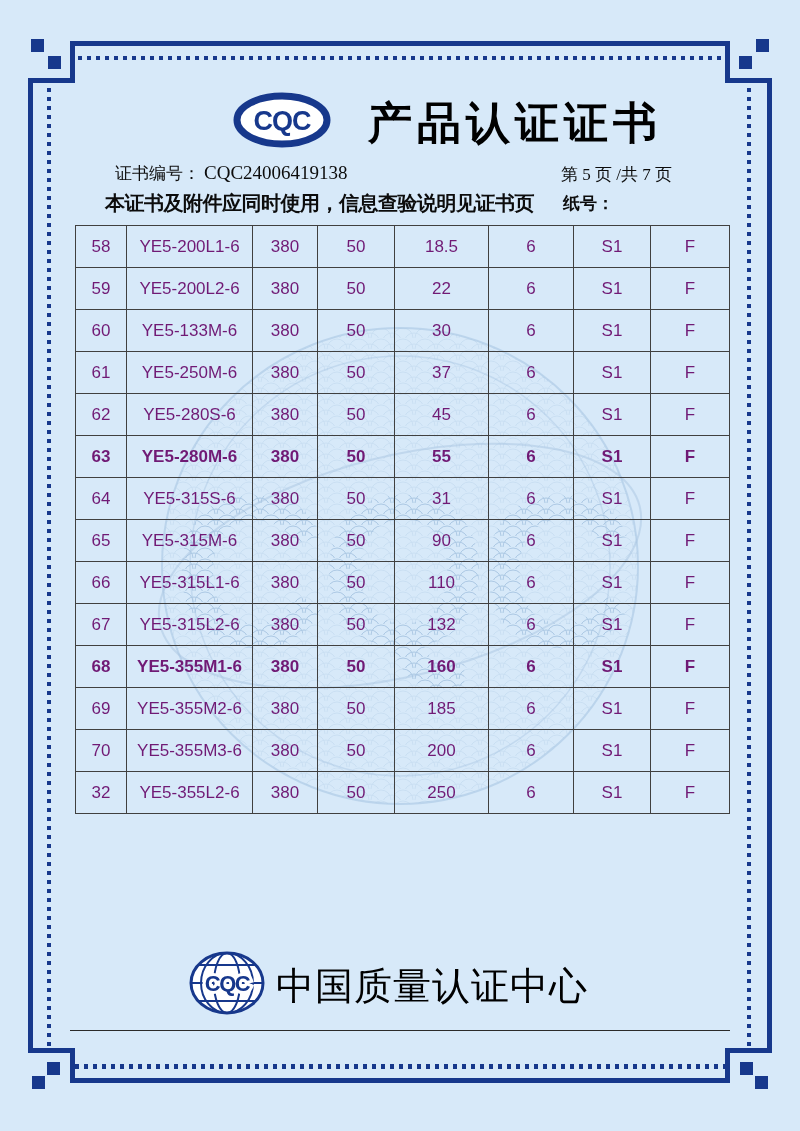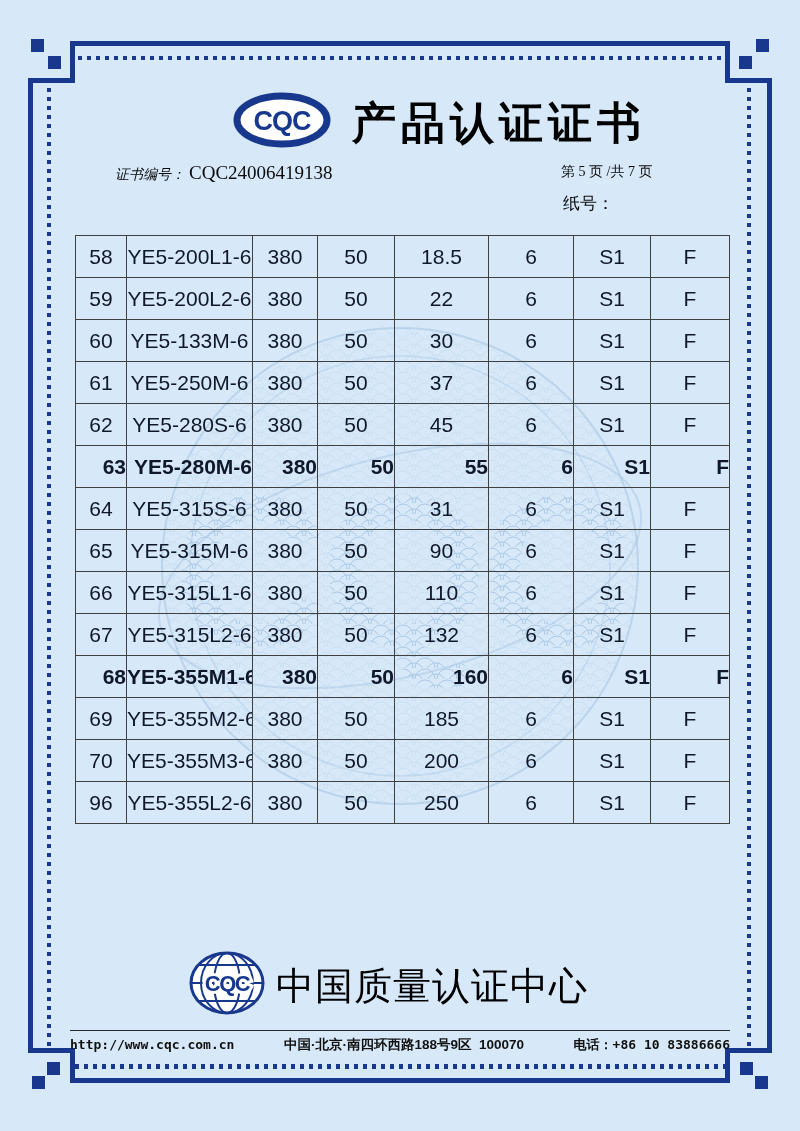--- a/index.html
+++ b/index.html
@@ -20,44 +20,44 @@
   }
   .page{position:absolute;inset:0;}
   
   .seg{position:absolute;background:var(--accent);}
   .sq{position:absolute;width:13px;height:13px;background:var(--accent);}
   .dot-h{position:absolute;background:repeating-linear-gradient(90deg,var(--accent) 0 4px,transparent 4px 9px);}
   .dot-v{position:absolute;background:repeating-linear-gradient(180deg,var(--accent) 0 4px,transparent 4px 9px);}
   
   .top-logo{position:absolute;left:232px;top:92px;}
   .page-title{
-    position:absolute;left:352px;top:94px;
+    position:absolute;left:368px;top:94px;
     font-size:44px;font-weight:bold;letter-spacing:5px;color:#000;
     font-family:Liberation Serif, serif;
   }
   .cert-line{position:absolute;left:115px;top:162px;font-family:"Liberation Serif",serif;}
-  .cert-line .lbl{font-size:14px;font-style:italic;}
+  .cert-line .lbl{font-size:17px;}
   .cert-line .val{font-size:19px;margin-left:4px;}
-  .page-info{position:absolute;left:561px;top:163px;font-family:"Liberation Serif",serif;font-size:14px;}
+  .page-info{position:absolute;left:561px;top:163px;font-family:"Liberation Serif",serif;font-size:17px;}
   .usage-note{position:absolute;left:105px;top:190px;font-size:20px;font-weight:bold;letter-spacing:-0.5px;}
-  .paper-label{position:absolute;left:563px;top:192px;font-size:17px;font-weight:normal;}
+  .paper-label{position:absolute;left:563px;top:192px;font-size:17px;font-weight:bold;}
   
   .watermark{position:absolute;left:150px;top:316px;z-index:0;}
   
   table.spec{
-    position:absolute;left:75px;top:235px;width:654px;z-index:1;
+    position:absolute;left:75px;top:225px;width:654px;z-index:1;
     border-collapse:collapse;table-layout:fixed;
-    font-size:21px;color:#0f172a;
+    font-size:17px;color:#701a75;
   }
   table.spec td{
     border:1px solid var(--grid);
     height:42px;text-align:center;vertical-align:middle;
     background:transparent;overflow:hidden;white-space:nowrap;
   }
-  table.spec tr.bold td{font-weight:bold;text-align:right;}
+  table.spec tr.bold td{font-weight:bold;}
   col.w0{width:51px}col.w1{width:126px}col.w2{width:65px}col.w3{width:77px}
   col.w4{width:94px}col.w5{width:85px}col.w6{width:77px}col.w7{width:79px}
   
   .org-logo{position:absolute;left:187px;top:950px;}
   .org-name{
     position:absolute;left:276px;top:961px;
     font-family:"Liberation Serif",serif;font-size:38px;color:#000;letter-spacing:1px;text-align:center;
   }
   
   .footer-rule{position:absolute;left:70px;top:1030px;width:660px;height:1px;background:#2a2a2a;}
@@ -103,20 +103,21 @@
   <svg class="top-logo" width="100" height="58" viewBox="0 0 100 58">
     <ellipse cx="50" cy="28" rx="45" ry="24" fill="#ffffff" stroke="#17388c" stroke-width="7"></ellipse>
     <text x="50" y="38" text-anchor="middle" font-family="Liberation Sans, sans-serif" font-size="27" font-weight="bold" letter-spacing="-1" fill="#17388c">CQC</text>
   </svg>
   <div class="page-title">产品认证证书</div>
 
   <div class="cert-line">
     <span class="lbl">证书编号：</span><span class="val">CQC24006419138</span>
   </div>
   <div class="page-info">第 5 页 /共 7 页</div>
+  <div class="usage-note">本证书及附件应同时使用，信息查验说明见证书页</div>
   <div class="paper-label">纸号：</div>
 
   <svg class="watermark" width="500" height="500" viewBox="0 0 500 500">
     <defs>
       <pattern id="wm-scales" width="22" height="11" patternUnits="userSpaceOnUse">
         <g fill="none" stroke="#a9c6e2" stroke-width="1">
           <circle cx="11" cy="11" r="10"></circle>
           <circle cx="0" cy="16" r="10"></circle>
           <circle cx="22" cy="16" r="10"></circle>
         </g>
@@ -265,21 +266,21 @@
           <td>70</td>
           <td>YE5-355M3-6</td>
           <td>380</td>
           <td>50</td>
           <td>200</td>
           <td>6</td>
           <td>S1</td>
           <td>F</td>
         </tr>
         <tr>
-          <td>96</td>
+          <td>32</td>
           <td>YE5-355L2-6</td>
           <td>380</td>
           <td>50</td>
           <td>250</td>
           <td>6</td>
           <td>S1</td>
           <td>F</td>
         </tr>
       </tbody>
   </table>
@@ -296,19 +297,14 @@
       <ellipse cx="40" cy="33" rx="26" ry="30"></ellipse>
       <line x1="4" y1="15" x2="76" y2="15"></line>
       <line x1="4" y1="51" x2="76" y2="51"></line>
       <line x1="2" y1="33" x2="78" y2="33"></line>
     </g>
     <text x="40" y="41" text-anchor="middle" font-family="Liberation Sans, sans-serif" font-size="22" font-weight="bold" letter-spacing="-1.5" fill="#17388c" stroke="#ffffff" stroke-width="6" paint-order="stroke">CQC</text>
   </svg>
   <div class="org-name">中国质量认证中心</div>
 
   <div class="footer-rule"></div>
-  <div class="footer">
-    <span>http://www.cqc.com.cn</span>
-    <span class="addr">中国·北京·南四环西路188号9区  100070</span>
-    <span>电话：+86 10 83886666</span>
-  </div>
 
 </div>
 
 </body></html>

